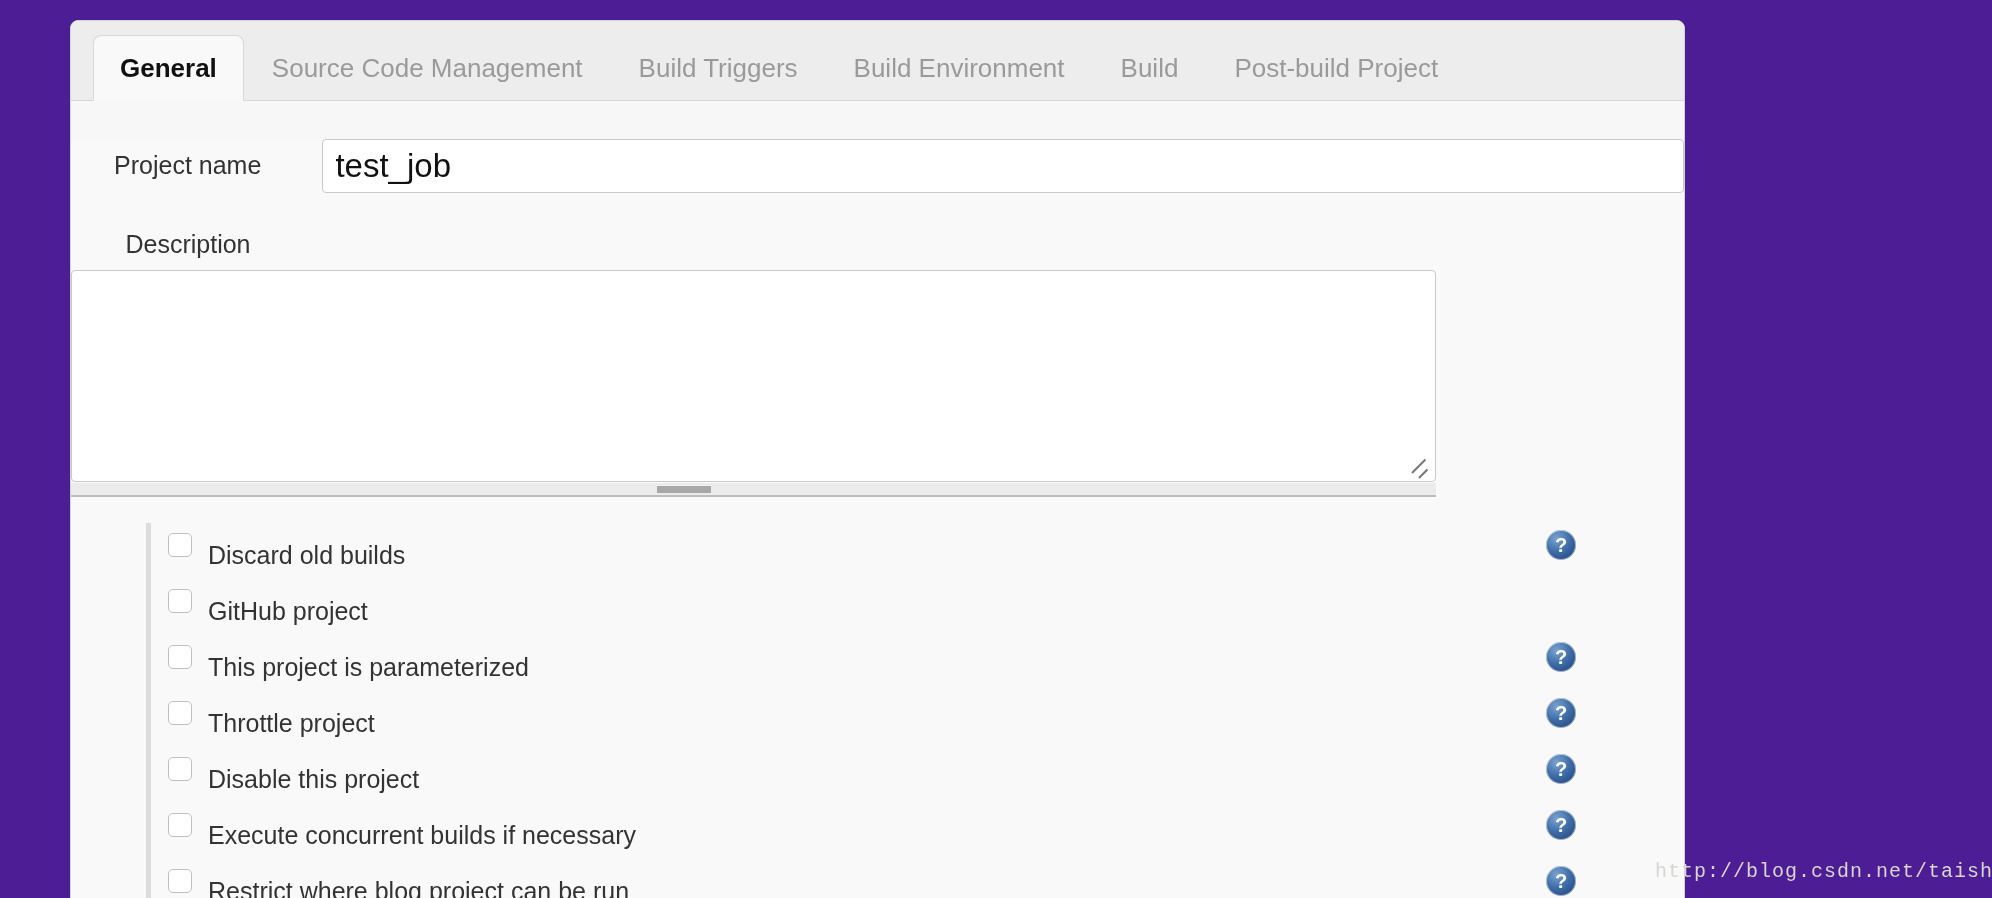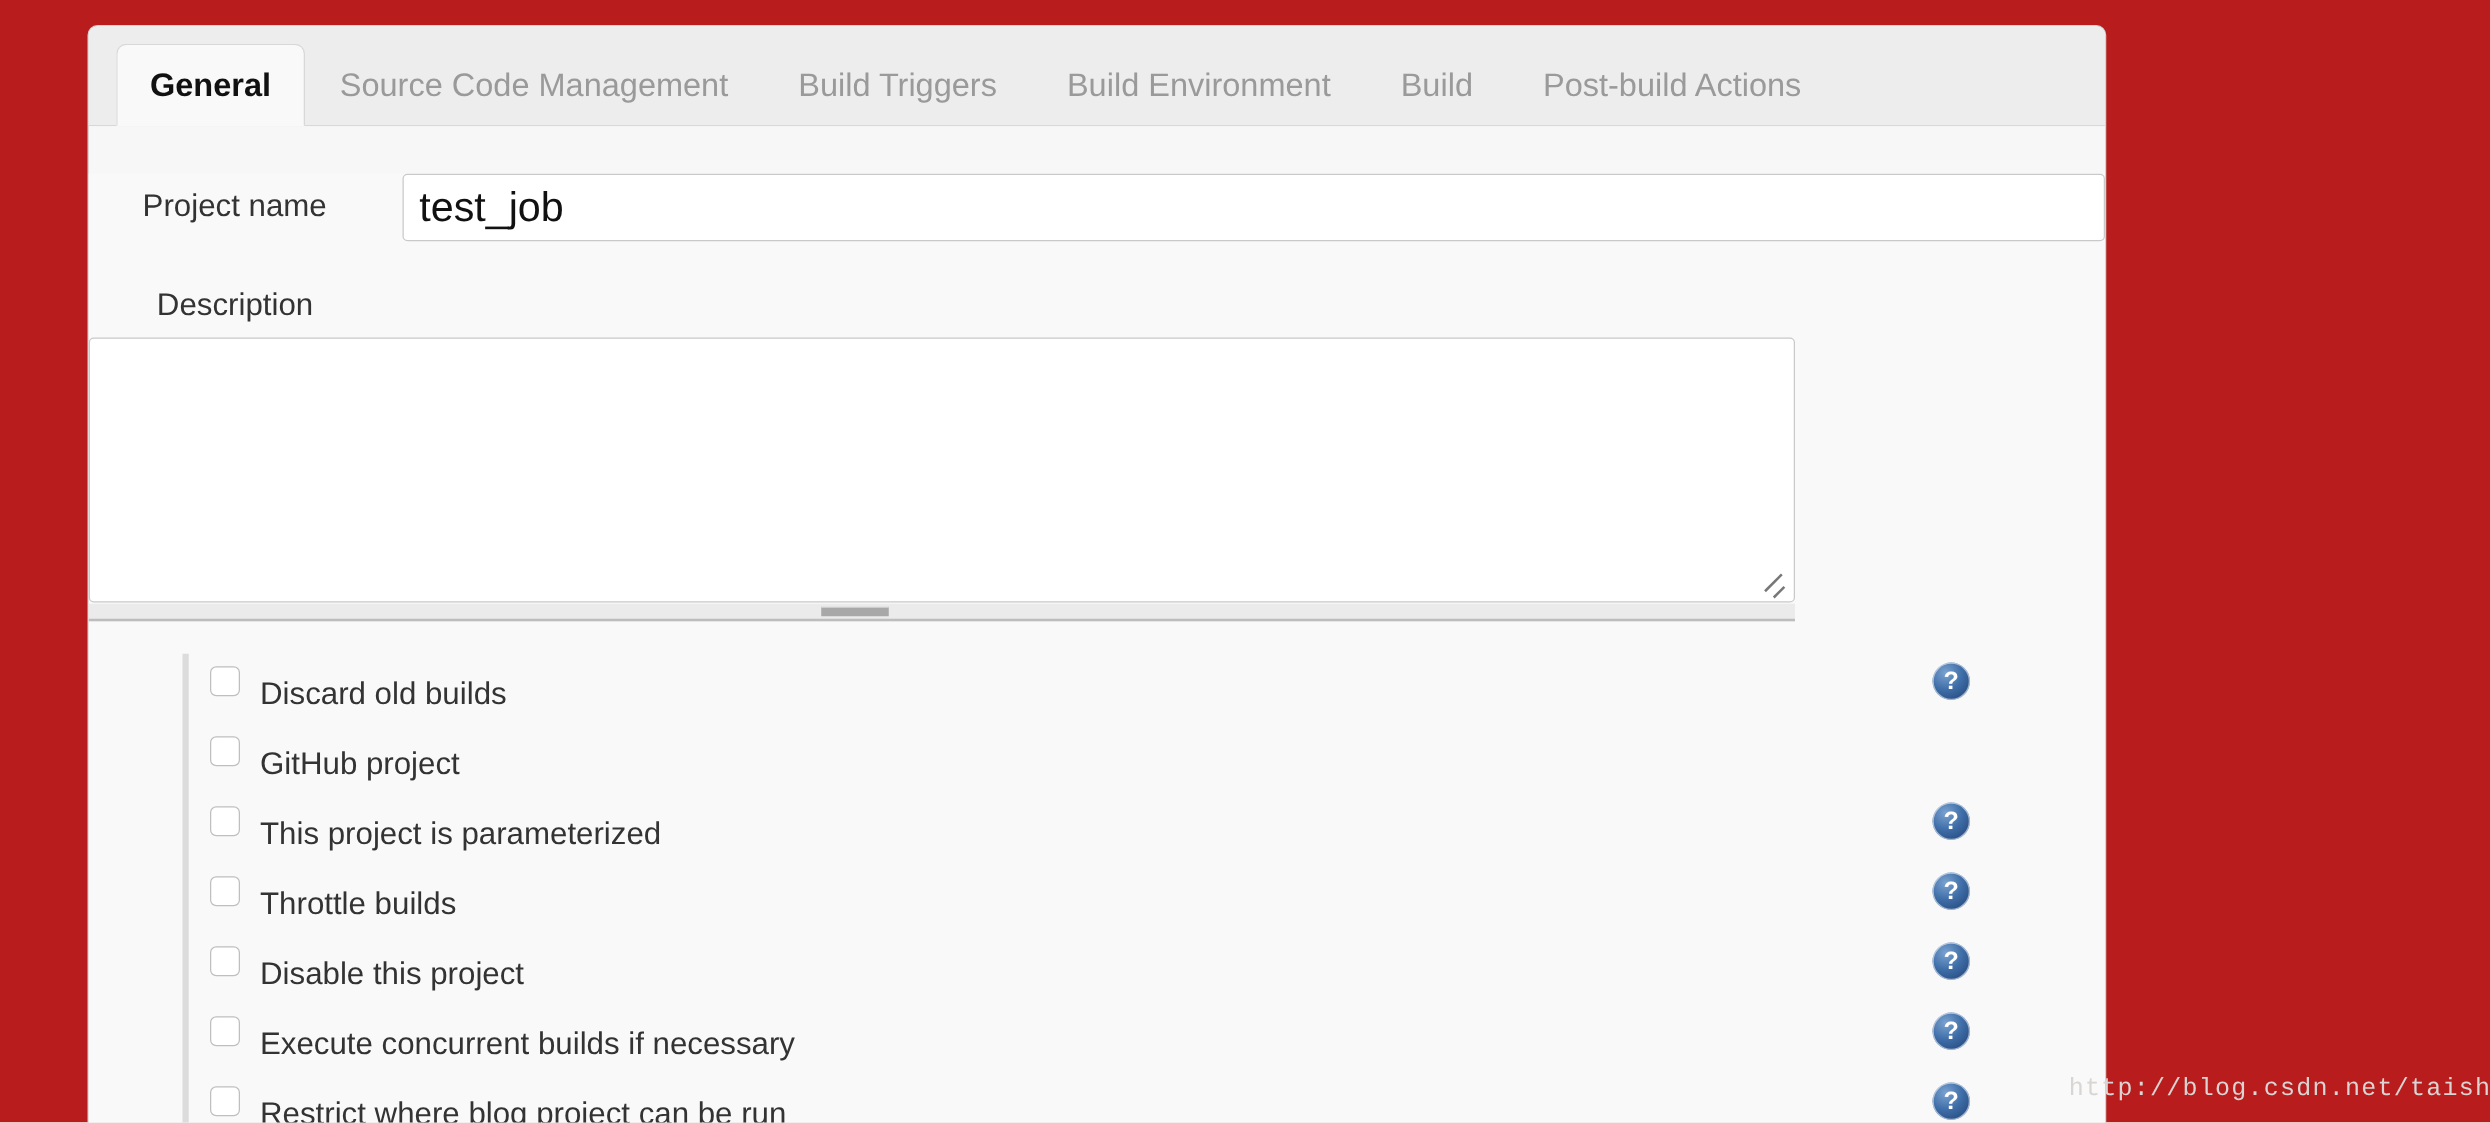--- a/index.html
+++ b/index.html
@@ -10,21 +10,21 @@
     height: 898px;
     background: #ffffff;
     font-family: "Liberation Sans", sans-serif;
     overflow: hidden;
   }
 
   #root {
     position: relative;
     width: 1992px;
     height: 898px;
-    background: #b91c1c;
+    background: #4c1d95;
   }
 
   
   .config-panel {
     position: absolute;
     left: 70px;
     top: 20px;
     width: 1615px;
     height: 1000px;
     background: #f7f7f7;
@@ -244,21 +244,21 @@
 <div id="root">
 
   <div class="config-panel">
 
     <div class="tab-bar">
       <div class="tab active">General</div>
       <div class="tab">Source Code Management</div>
       <div class="tab">Build Triggers</div>
       <div class="tab">Build Environment</div>
       <div class="tab">Build</div>
-      <div class="tab">Post-build Actions</div>
+      <div class="tab">Post-build Project</div>
     </div>
 
     <div class="form-body">
 
       <div class="field-row row-name">
         <div class="field-label">Project name</div>
         <input class="text-input" type="text" value="test_job" style="">
       </div>
 
       <div class="field-row row-desc">
@@ -292,21 +292,21 @@
         </div>
 
         <div class="checkbox-row">
           <div class="cb"></div>
           <div class="cb-label">This project is parameterized</div>
           <div class="help-icon"></div>
         </div>
 
         <div class="checkbox-row">
           <div class="cb"></div>
-          <div class="cb-label">Throttle builds</div>
+          <div class="cb-label">Throttle project</div>
           <div class="help-icon"></div>
         </div>
 
         <div class="checkbox-row">
           <div class="cb"></div>
           <div class="cb-label">Disable this project</div>
           <div class="help-icon"></div>
         </div>
 
         <div class="checkbox-row">

